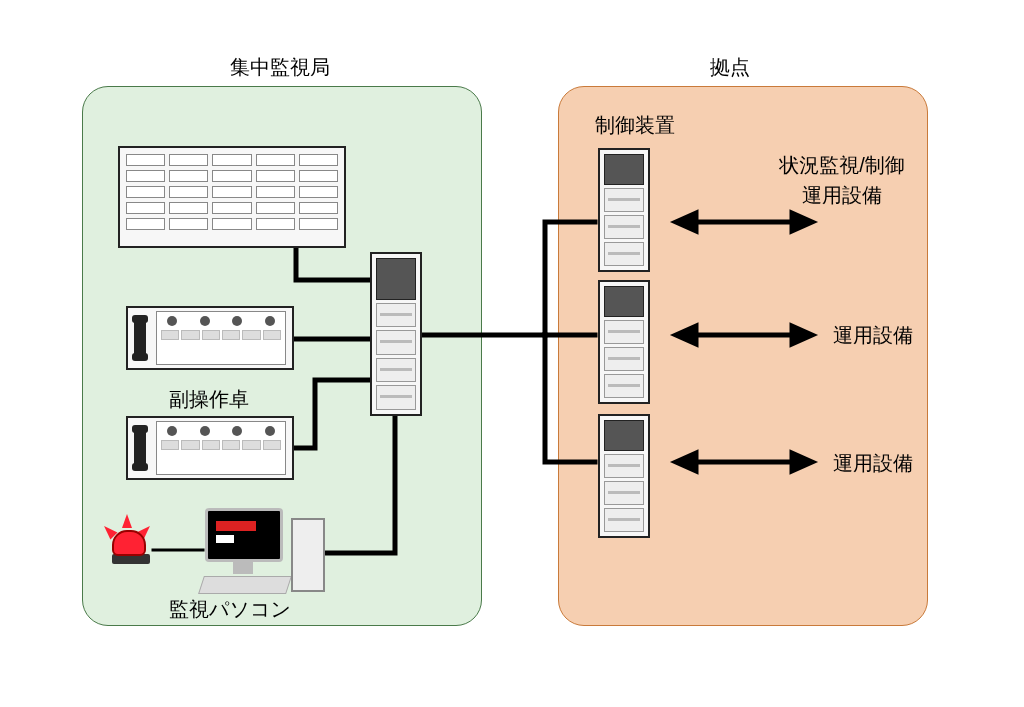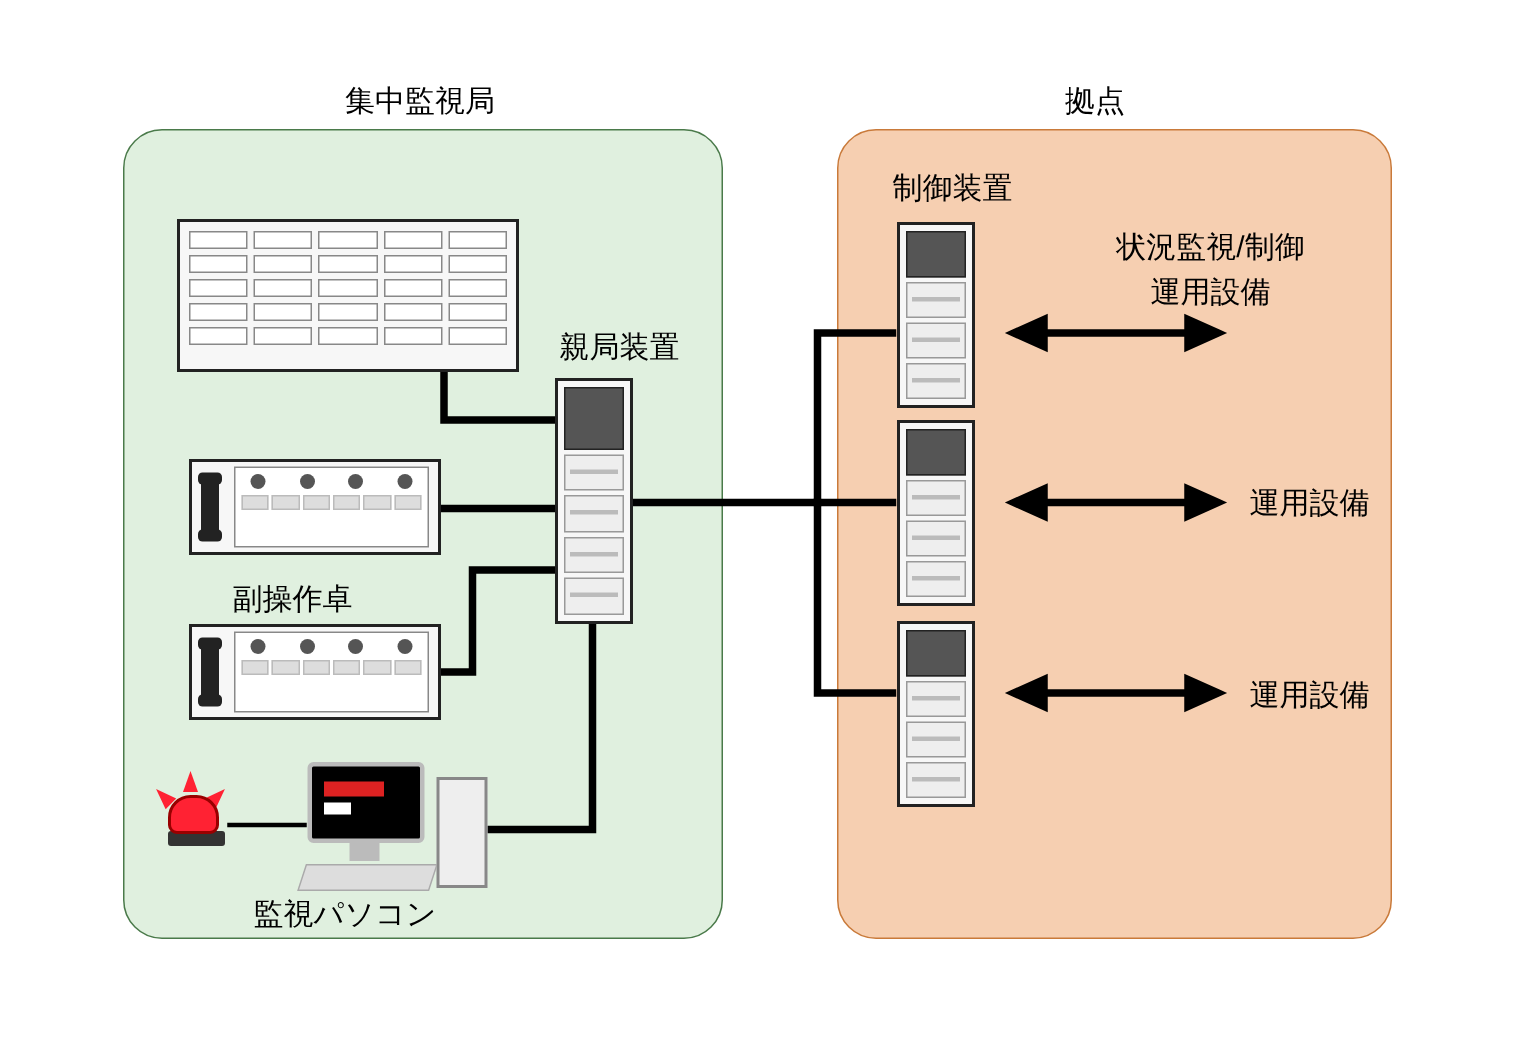--- a/index.html
+++ b/index.html
@@ -280,21 +280,20 @@
       </div>
     <div class="panel-board-row">
         <div class="panel-board-cell"></div>
         <div class="panel-board-cell"></div>
         <div class="panel-board-cell"></div>
         <div class="panel-board-cell"></div>
         <div class="panel-board-cell"></div>
       </div>
   </div>
 
-  <div class="label" style="left:358px; top:218px; width:110px;">親局装置</div>
 
   <div class="dev rack" style="left:370px; top:252px; width:52px; height:164px;">
     <div class="rack-screen"></div>
     <div class="rack-slot"></div>
     <div class="rack-slot"></div>
     <div class="rack-slot"></div>
     <div class="rack-slot"></div>
   </div>
 
   <div class="dev console" style="left:126px; top:306px; width:168px; height:64px;">
@@ -310,21 +309,21 @@
           <div class="slot"></div>
           <div class="slot"></div>
           <div class="slot"></div>
           <div class="slot"></div>
           <div class="slot"></div>
           <div class="slot"></div>
         </div>
     </div>
   </div>
 
-  <div class="label" style="left:140px; top:386px; width:110px;">副操作卓</div>
+  <div class="label" style="left:154px; top:386px; width:110px;">副操作卓</div>
   <div class="dev console" style="left:126px; top:416px; width:168px; height:64px;">
     <div class="handset"></div>
     <div class="console-body">
       <div class="console-knobs">
           <div class="knob"></div>
           <div class="knob"></div>
           <div class="knob"></div>
           <div class="knob"></div>
         </div>
       <div class="console-slots">
@@ -358,21 +357,21 @@
   <div class="label" style="left:580px; top:112px; width:110px;">制御装置</div>
 
   <div class="label" style="left:150px; top:596px; width:160px;">監視パソコン</div>
 
   <div class="dev rack" style="left:598px; top:148px; width:52px; height:124px;">
     <div class="rack-screen"></div>
     <div class="rack-slot"></div>
     <div class="rack-slot"></div>
     <div class="rack-slot"></div>
   </div>
-  <div class="label" style="left:692px; top:150px; width:230px; line-height:1.5;">状況監視/制御
+  <div class="label" style="left:727px; top:150px; width:230px; line-height:1.5;">状況監視/制御
 運用設備</div>
 
   <div class="dev rack" style="left:598px; top:280px; width:52px; height:124px;">
     <div class="rack-screen"></div>
     <div class="rack-slot"></div>
     <div class="rack-slot"></div>
     <div class="rack-slot"></div>
   </div>
   <div class="label" style="left:818px; top:322px; width:110px;">運用設備</div>
 

